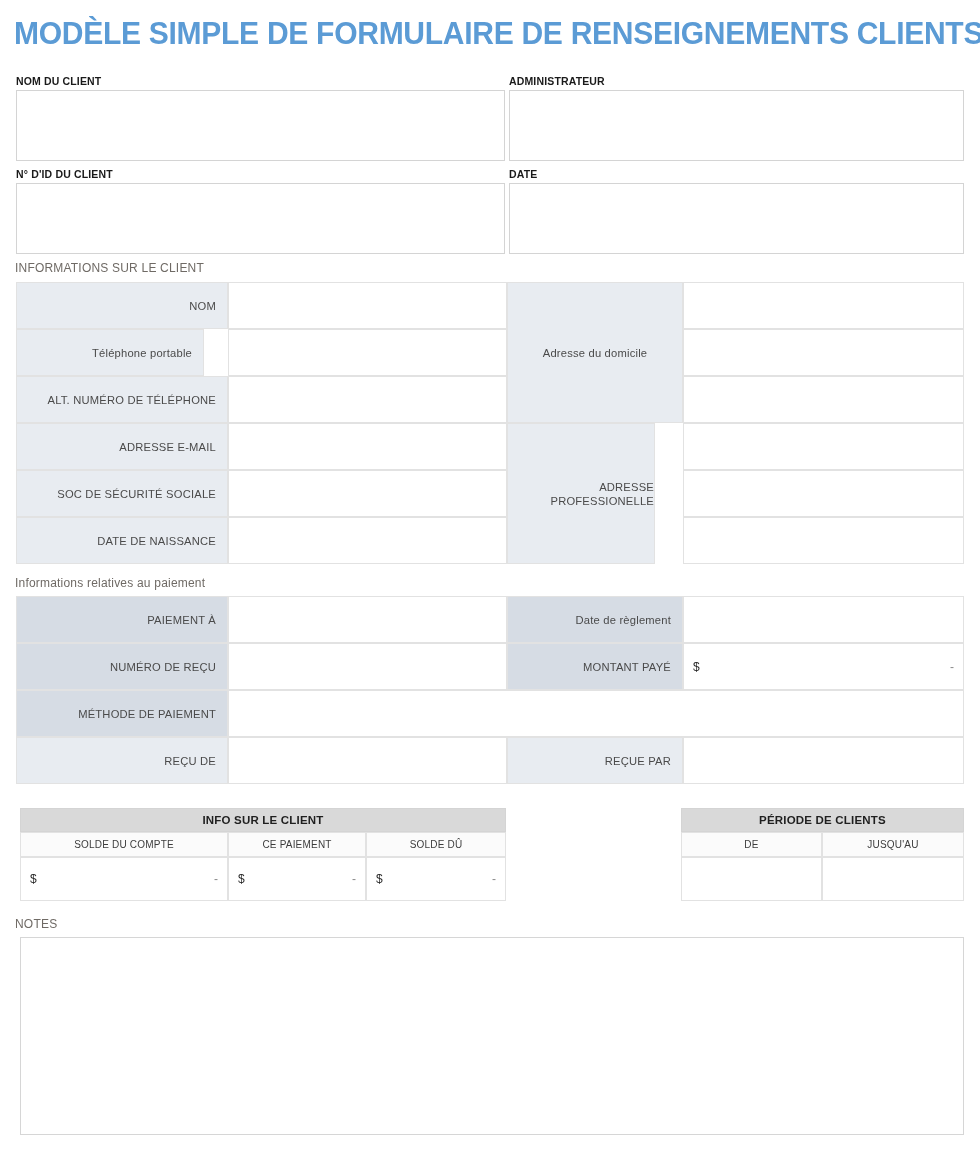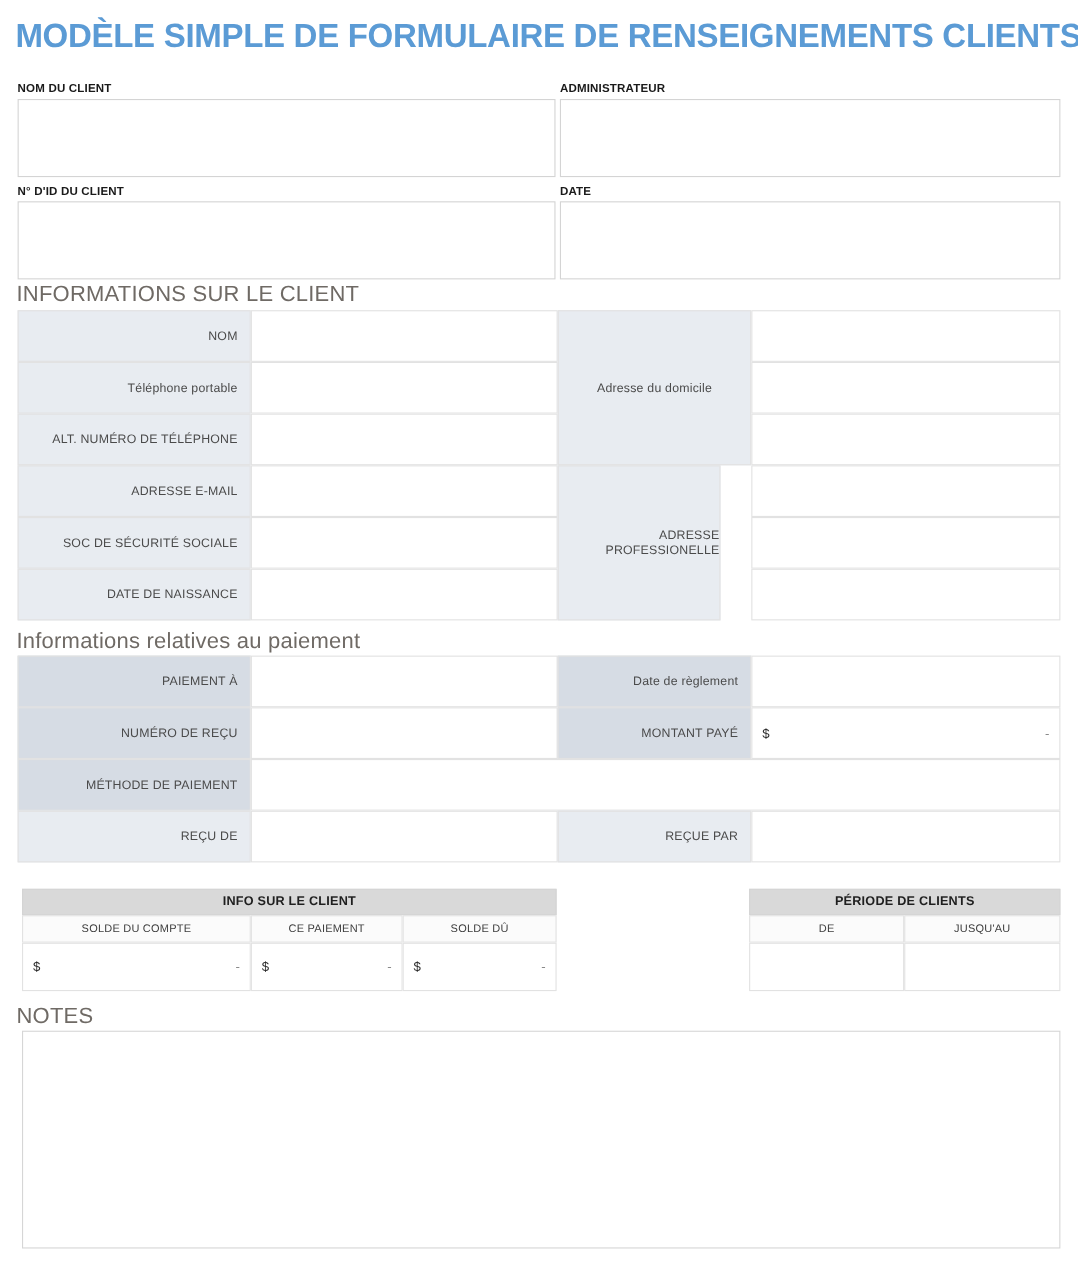--- a/index.html
+++ b/index.html
@@ -51,21 +51,21 @@
   .hdr-box {
     position: absolute;
     background: #ffffff;
     border: 1px solid #d4d4d4;
     box-sizing: border-box;
   }
 
   
   .section-heading {
     position: absolute;
-    font-size: 20px;
+    font-size: 12px;
     font-weight: normal;
     color: #6f6a65;
     letter-spacing: 0.2px;
     line-height: 20px;
     white-space: nowrap;
   }
 
   
   .cell {
     position: absolute;
@@ -155,21 +155,21 @@
 
   <div class="hdr-label" style="left:16px;  top:168px;">N° D'ID DU CLIENT</div>
   <div class="hdr-box" style="left:16px;  top:183px; width:489px; height:71px;"></div>
 
   <div class="hdr-label" style="left:509px; top:168px;">DATE</div>
   <div class="hdr-box" style="left:509px; top:183px; width:455px; height:71px;"></div>
 
   <div class="section-heading" style="left:15px; top:258px;">INFORMATIONS SUR LE CLIENT</div>
 
   <div class="cell lbl sh-client" style="left:16px; top:282px;  width:212px; height:47px;">NOM</div>
-  <div class="cell lbl sh-client" style="left:16px; top:329px;  width:212px; height:47px;">Téléphone portable</div>
+  <div class="cell lbl sh-client" style="left:16px; top:329px;  width:188px; height:47px;">Téléphone portable</div>
   <div class="cell lbl sh-client" style="left:16px; top:376px;  width:212px; height:47px;">ALT. NUMÉRO DE TÉLÉPHONE</div>
   <div class="cell lbl sh-client" style="left:16px; top:423px;  width:212px; height:47px;">ADRESSE E-MAIL</div>
   <div class="cell lbl sh-client" style="left:16px; top:470px;  width:212px; height:47px;">SOC DE SÉCURITÉ SOCIALE</div>
   <div class="cell lbl sh-client" style="left:16px; top:517px;  width:212px; height:47px;">DATE DE NAISSANCE</div>
 
   <div class="cell" style="left:228px; top:282px; width:279px; height:47px;"></div>
   <div class="cell" style="left:228px; top:329px; width:279px; height:47px;"></div>
   <div class="cell" style="left:228px; top:376px; width:279px; height:47px;"></div>
   <div class="cell" style="left:228px; top:423px; width:279px; height:47px;"></div>
   <div class="cell" style="left:228px; top:470px; width:279px; height:47px;"></div>

